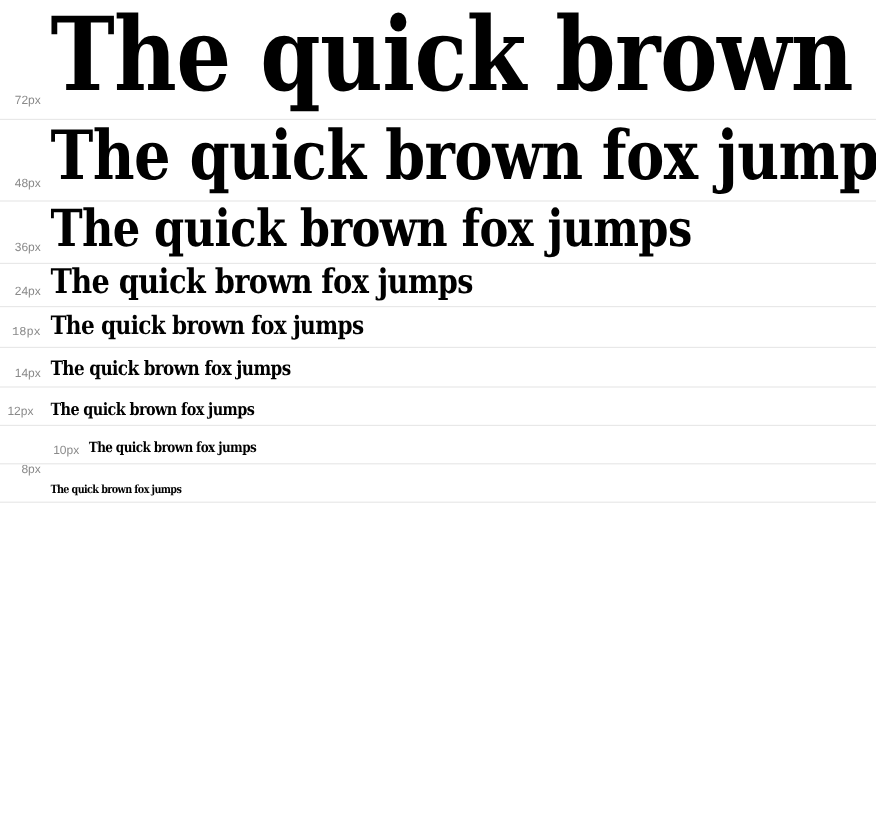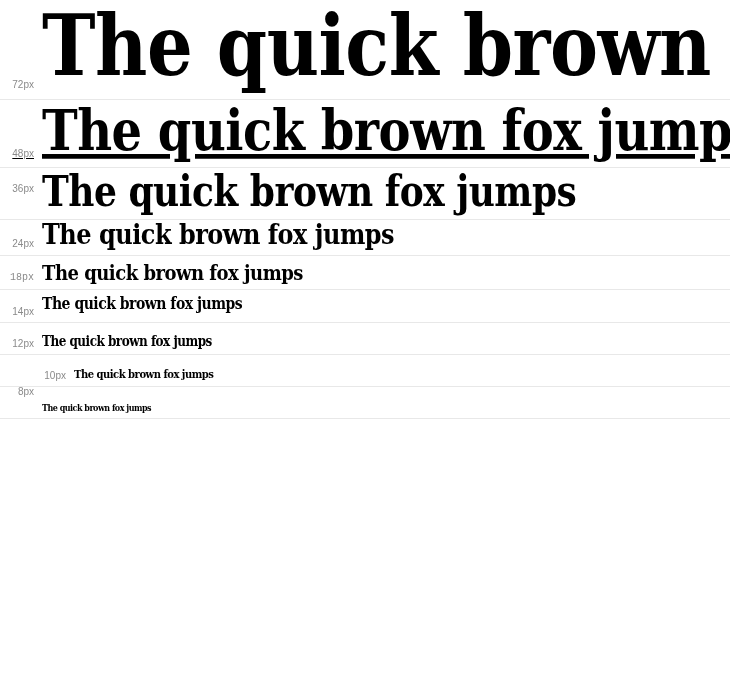--- a/index.html
+++ b/index.html
@@ -51,43 +51,43 @@
     letter-spacing: -0.5px;
     transform: scaleY(1.18);
     transform-origin: left bottom;
     padding-bottom: 2px;
   }
 
   .r72 { height: 100px; }
   .r72 .sample { font-size: 72px; line-height: 86px; }
   .r72 .size-label { margin-bottom: 8px; }
 
-  .r48 { height: 68px; text-decoration: underline; }
+  .r48 { height: 68px; }
   .r48 .sample { font-size: 48px; line-height: 58px; }
   .r48 .size-label { margin-bottom: 7px; }
 
   .r36 { height: 52px; }
   .r36 .sample { font-size: 36px; line-height: 44px; }
-  .r36 .size-label { margin-bottom: 24px; text-align: right; }
+  .r36 .size-label { margin-bottom: 6px; text-align: right; }
 
   .r24 { height: 36px; }
   .r24 .sample { font-size: 24px; line-height: 30px; }
   .r24 .size-label { margin-bottom: 5px; }
 
   .r18 { height: 34px; }
   .r18 .sample { font-size: 18px; line-height: 24px; }
   .r18 .size-label { margin-bottom: 5px; font-family: Liberation Mono, monospace; }
 
-  .r14 { height: 33px; align-items: center; }
+  .r14 { height: 33px; }
   .r14 .sample { font-size: 14px; line-height: 20px; }
   .r14 .size-label { margin-bottom: 4px; }
 
   .r12 { height: 32px; }
   .r12 .sample { font-size: 12px; line-height: 18px; }
-  .r12 .size-label { margin-bottom: 4px; }
+  .r12 .size-label { margin-bottom: 4px; text-align: center; }
 
   .r10 { height: 32px; padding-left: 32px; }
   .r10 .sample { font-size: 10px; line-height: 16px; }
   .r10 .size-label { margin-bottom: 4px; }
 
   .r8 { height: 32px; }
   .r8 .sample { font-size: 8px; line-height: 14px; }
   .r8 .size-label { margin-bottom: 20px; }
 </style>
 </head>

